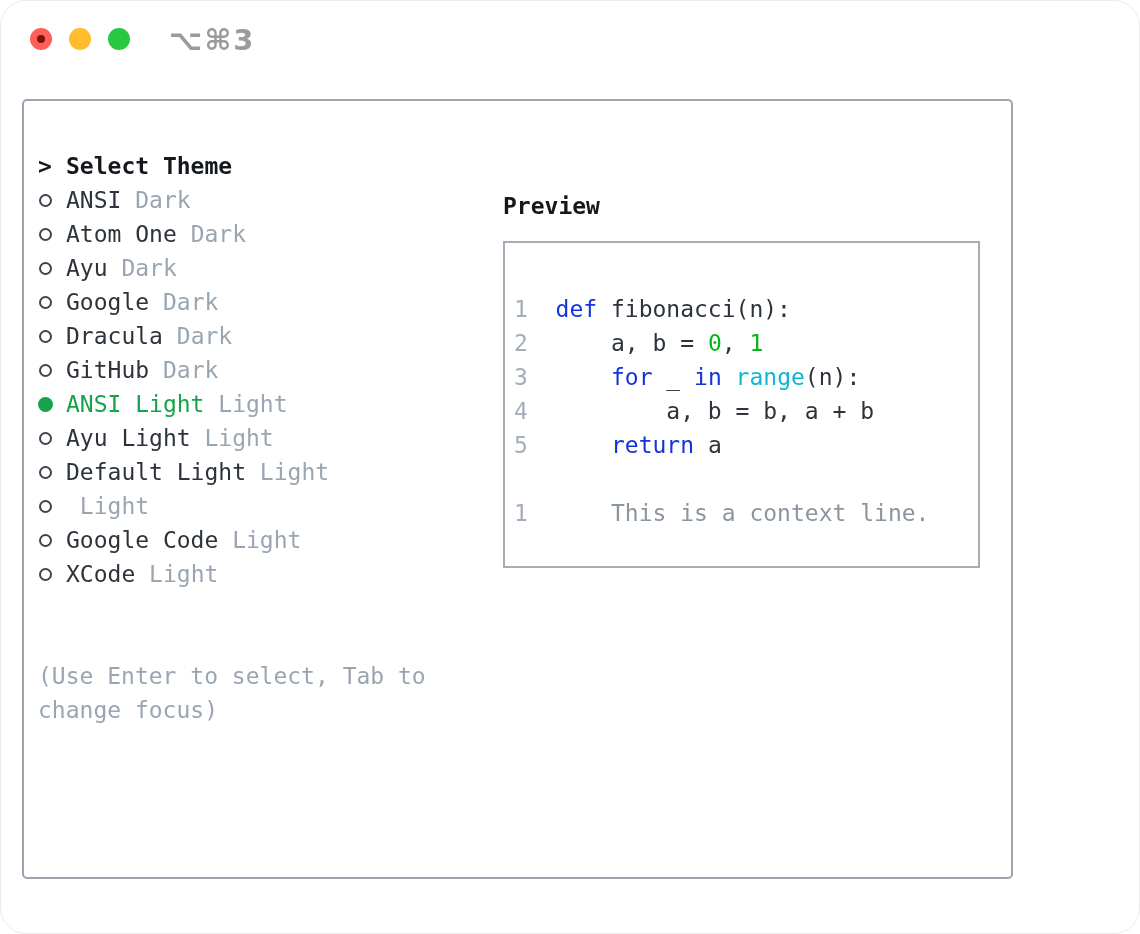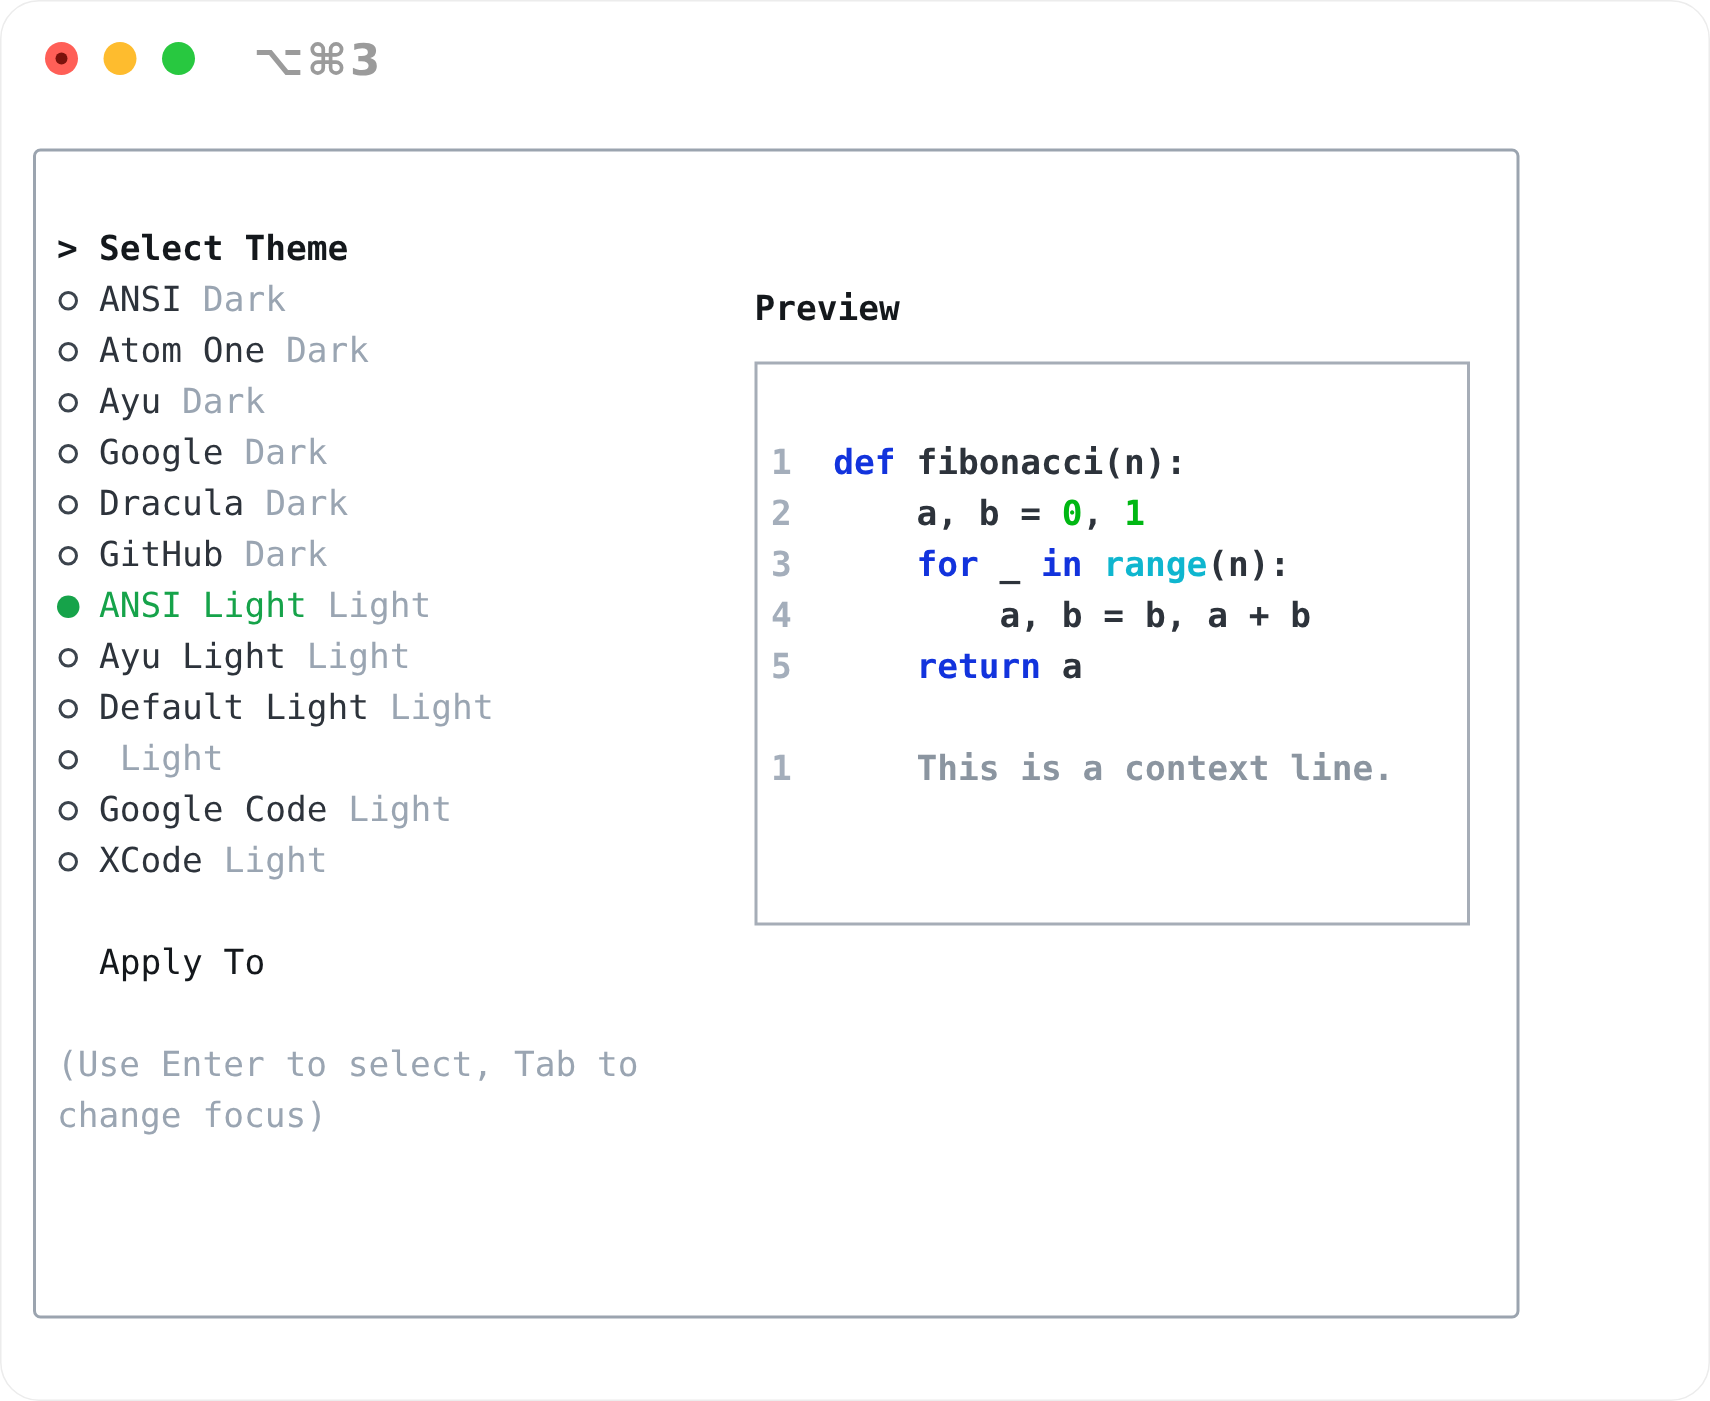--- a/index.html
+++ b/index.html
@@ -44,24 +44,24 @@
   .lbl{color:var(--fg);}
   .lbl.sel{color:var(--ui_green);}
   .suffix{color:var(--muted);}
   .apply-title span{color:var(--heading);}
   .help .row{color:var(--muted);}
   .spacer{height:34px;}
   
   .right-col{position:absolute;left:479px;top:48px;}
   .preview-title{font-weight:bold;color:var(--heading);margin-top:40px;}
   .preview-box{
-    margin-top:18px;width:477px;height:376px;
+    margin-top:18px;width:477px;height:327px;
     border:2px solid var(--preview_border);
     box-sizing:border-box;
-    padding:49px 0 0 9px;overflow:hidden;font-weight:bold;
+    padding:49px 0 0 9px;overflow:hidden;
   }
   .pline{height:34px;line-height:34px;white-space:pre;font-size:23px;}
   .lnum{color:var(--lnum);}
   .tok-fg{color:var(--fg);}
   .tok-kw{color:var(--kw_blue);}
   .tok-fn{color:var(--fn_cyan);}
   .tok-num{color:var(--code_green);}
   .diff-context{color:var(--diff_context);}
   .diff-deleted{color:var(--diff_red);}
   .diff-added{color:var(--code_green);}
@@ -97,23 +97,20 @@
           <div class="row"><span class="marker"><span class="dot selected"></span></span><span class="lbl sel">ANSI Light</span><span class="suffix"> Light</span></div>
           <div class="row"><span class="marker"><span class="dot"></span></span><span class="lbl">Ayu Light</span><span class="suffix"> Light</span></div>
           <div class="row"><span class="marker"><span class="dot"></span></span><span class="lbl">Default Light</span><span class="suffix"> Light</span></div>
           <div class="row"><span class="marker"><span class="dot"></span></span><span class="suffix"> Light</span></div>
           <div class="row"><span class="marker"><span class="dot"></span></span><span class="lbl">Google Code</span><span class="suffix"> Light</span></div>
           <div class="row"><span class="marker"><span class="dot"></span></span><span class="lbl">XCode</span><span class="suffix"> Light</span></div>
         </div>
 
       <div class="spacer"></div>
 
-      <div class="row apply-title">
-        <span class="marker"></span><span>Apply To</span>
-      </div>
 
 
       <div class="spacer"></div>
 
       <div class="help">
         <div class="row">(Use Enter to select, Tab to</div>
         <div class="row">change focus)</div>
       </div>
     </div>
 

